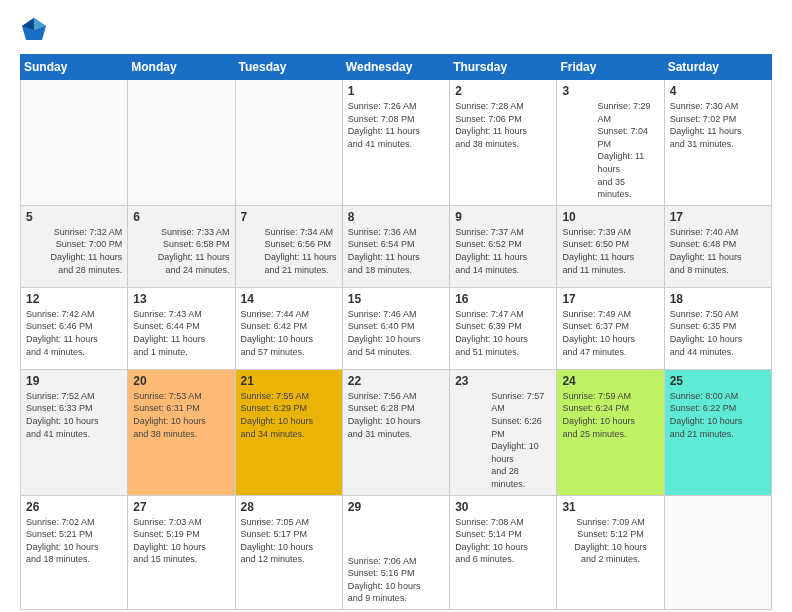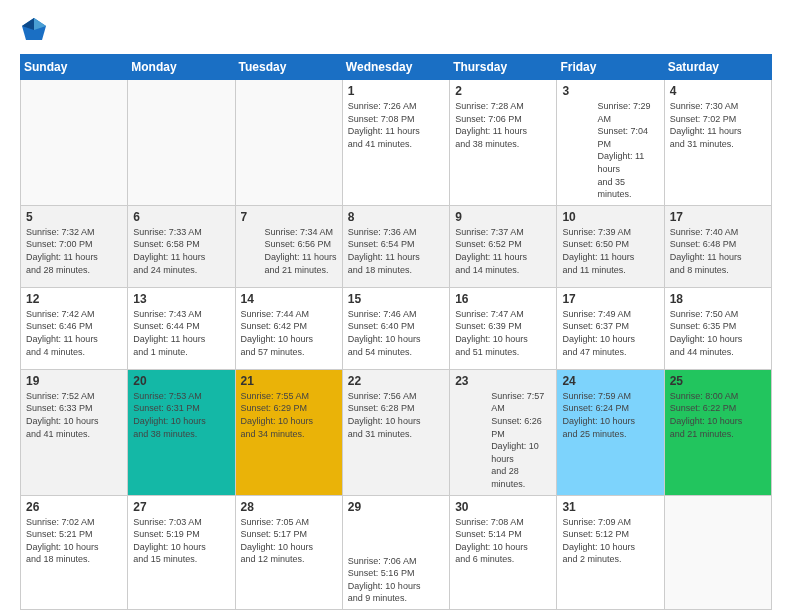--- a/index.html
+++ b/index.html
@@ -171,28 +171,28 @@
             <span class="day-number">4</span>
             <div class="day-info" style="white-space: pre-line;">Sunrise: 7:30 AM
 Sunset: 7:02 PM
 Daylight: 11 hours
 and 31 minutes.</div>
           </td>
         </tr>
         <tr>
           <td style="background-color: rgb(242, 242, 242);">
             <span class="day-number">5</span>
-            <div class="day-info" style="white-space: pre-line;">Sunrise: 7:32 AM
+            <div class="day-info" style="white-space: pre-line; text-align: right;">Sunrise: 7:32 AM
 Sunset: 7:00 PM
 Daylight: 11 hours
 and 28 minutes.</div>
           </td>
           <td style="background-color: rgb(242, 242, 242);">
             <span class="day-number">6</span>
-            <div class="day-info" style="white-space: pre-line;">Sunrise: 7:33 AM
+            <div class="day-info" style="white-space: pre-line; text-align: right;">Sunrise: 7:33 AM
 Sunset: 6:58 PM
 Daylight: 11 hours
 and 24 minutes.</div>
           </td>
           <td style="background-color: rgb(242, 242, 242);">
             <span class="day-number">7</span>
             <div class="day-info" style="white-space: pre-line; margin-left: 24px;">Sunrise: 7:34 AM
 Sunset: 6:56 PM
 Daylight: 11 hours
 and 21 minutes.</div>
@@ -278,21 +278,21 @@
           </td>
         </tr>
         <tr>
           <td style="background-color: rgb(242, 242, 242);">
             <span class="day-number">19</span>
             <div class="day-info" style="white-space: pre-line;">Sunrise: 7:52 AM
 Sunset: 6:33 PM
 Daylight: 10 hours
 and 41 minutes.</div>
           </td>
-          <td style="background-color: #14b8a6; margin-left: 40px;">
+          <td style="background-color: #fdba74; margin-left: 40px;">
             <span class="day-number">20</span>
             <div class="day-info" style="white-space: pre-line;">Sunrise: 7:53 AM
 Sunset: 6:31 PM
 Daylight: 10 hours
 and 38 minutes.</div>
           </td>
           <td style="background-color: #eab308;">
             <span class="day-number">21</span>
             <div class="day-info" style="white-space: pre-line;">Sunrise: 7:55 AM
 Sunset: 6:29 PM
@@ -306,28 +306,28 @@
 Daylight: 10 hours
 and 31 minutes.</div>
           </td>
           <td style="background-color: rgb(242, 242, 242);">
             <span class="day-number">23</span>
             <div class="day-info" style="white-space: pre-line; margin-left: 36px;">Sunrise: 7:57 AM
 Sunset: 6:26 PM
 Daylight: 10 hours
 and 28 minutes.</div>
           </td>
-          <td style="background-color: #7dd3fc;">
+          <td style="background-color: #bef264;">
             <span class="day-number">24</span>
             <div class="day-info" style="white-space: pre-line;">Sunrise: 7:59 AM
 Sunset: 6:24 PM
 Daylight: 10 hours
 and 25 minutes.</div>
           </td>
-          <td style="background-color: #22c55e;">
+          <td style="background-color: #5eead4;">
             <span class="day-number">25</span>
             <div class="day-info" style="white-space: pre-line;">Sunrise: 8:00 AM
 Sunset: 6:22 PM
 Daylight: 10 hours
 and 21 minutes.</div>
           </td>
         </tr>
         <tr>
           <td>
             <span class="day-number">26</span>
@@ -359,21 +359,21 @@
           </td>
           <td>
             <span class="day-number">30</span>
             <div class="day-info" style="white-space: pre-line;">Sunrise: 7:08 AM
 Sunset: 5:14 PM
 Daylight: 10 hours
 and 6 minutes.</div>
           </td>
           <td>
             <span class="day-number">31</span>
-            <div class="day-info" style="white-space: pre-line;">Sunrise: 7:09 AM
+            <div class="day-info" style="white-space: pre-line; text-align: center;">Sunrise: 7:09 AM
 Sunset: 5:12 PM
 Daylight: 10 hours
 and 2 minutes.</div>
           </td>
           <td class="empty"></td>
         </tr>
       </tbody>
   </table>
 </div>
 

